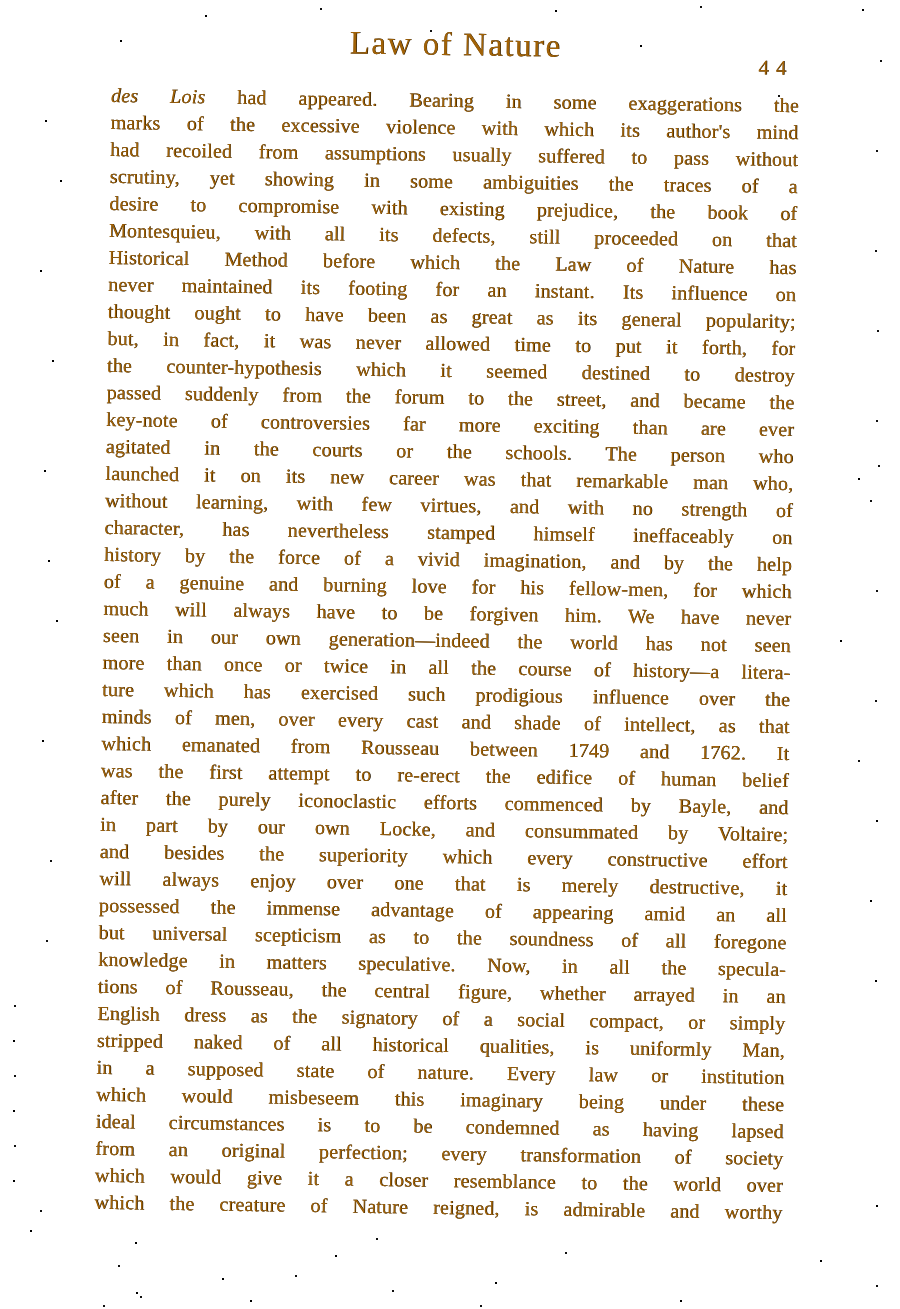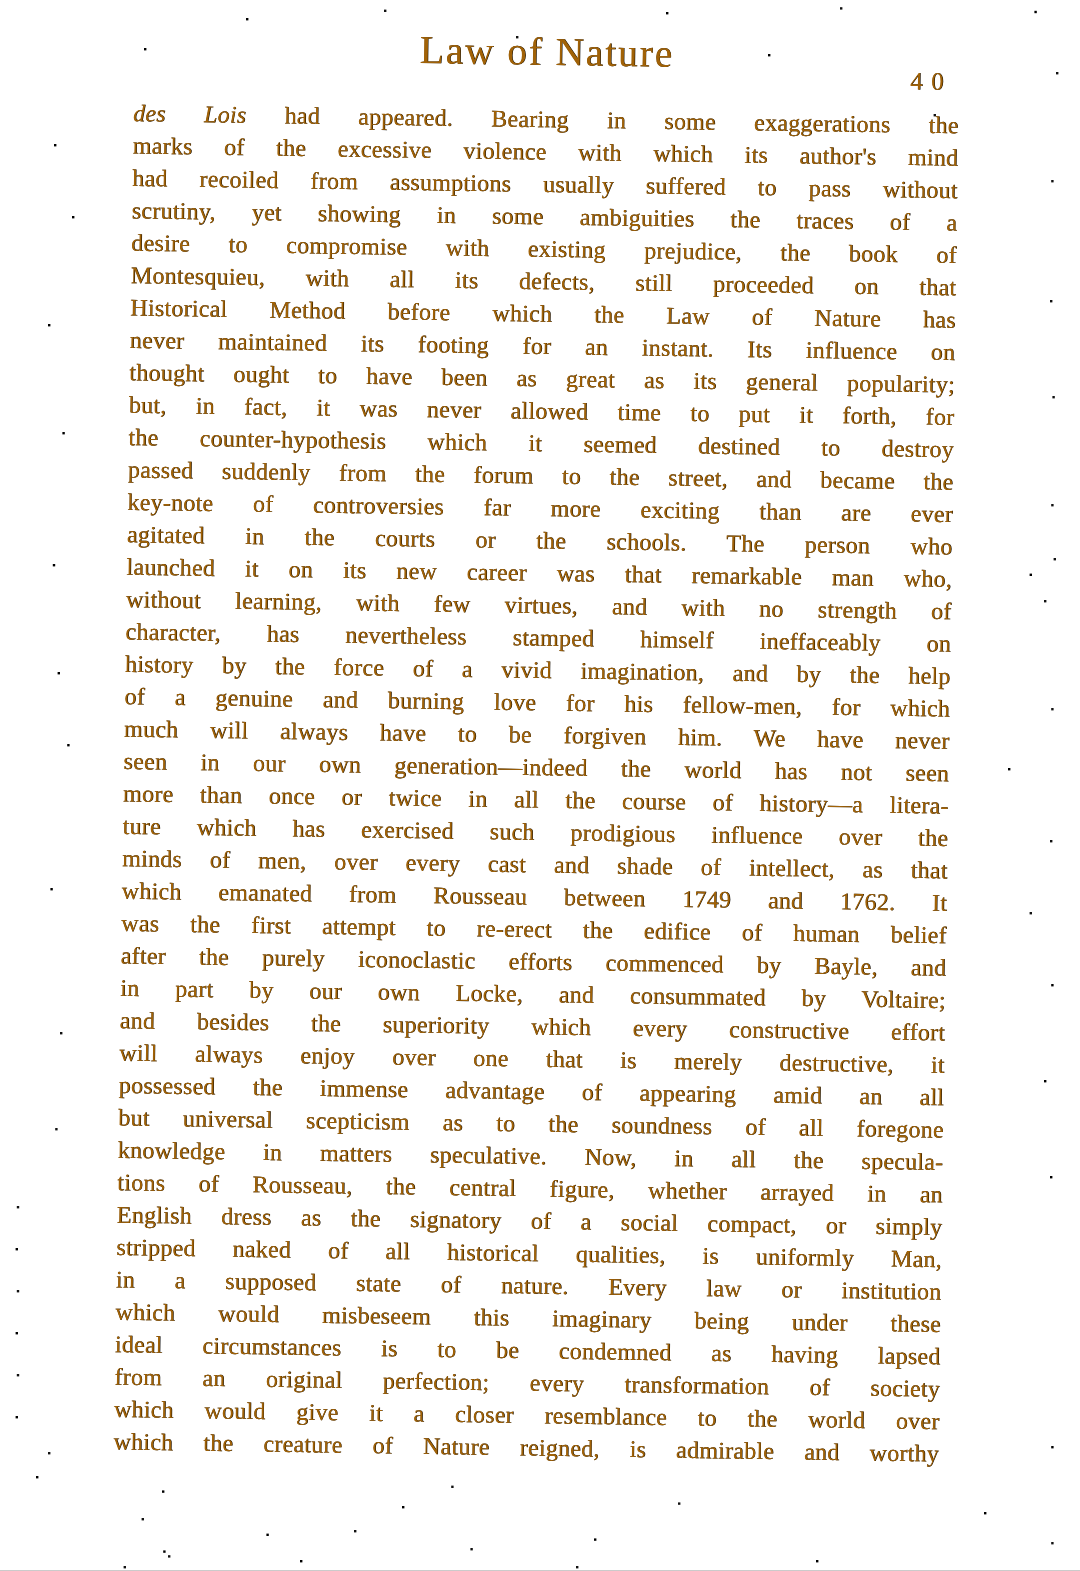--- a/index.html
+++ b/index.html
@@ -52,21 +52,21 @@
   }
 </style>
 </head>
 <body>
 
 <div class="page">
   <div class="noise"></div>
   <div class="rot">
     <div class="header">
       <h1 class="title">Law of Nature</h1>
-      <div class="pagenum">40</div>
+      <div class="pagenum">44</div>
     </div>
     <div class="bodytext">
       <div class="line"><span class="it">des Lois</span> <span>had appeared. Bearing in some exaggerations the</span></div>
       <div class="line">marks of the excessive violence with which its author's mind</div>
       <div class="line">had recoiled from assumptions usually suffered to pass without</div>
       <div class="line">scrutiny, yet showing in some ambiguities the traces of a</div>
       <div class="line">desire to compromise with existing prejudice, the book of</div>
       <div class="line">Montesquieu, with all its defects, still proceeded on that</div>
       <div class="line">Historical Method before which the Law of Nature has</div>
       <div class="line">never maintained its footing for an instant. Its influence on</div>

